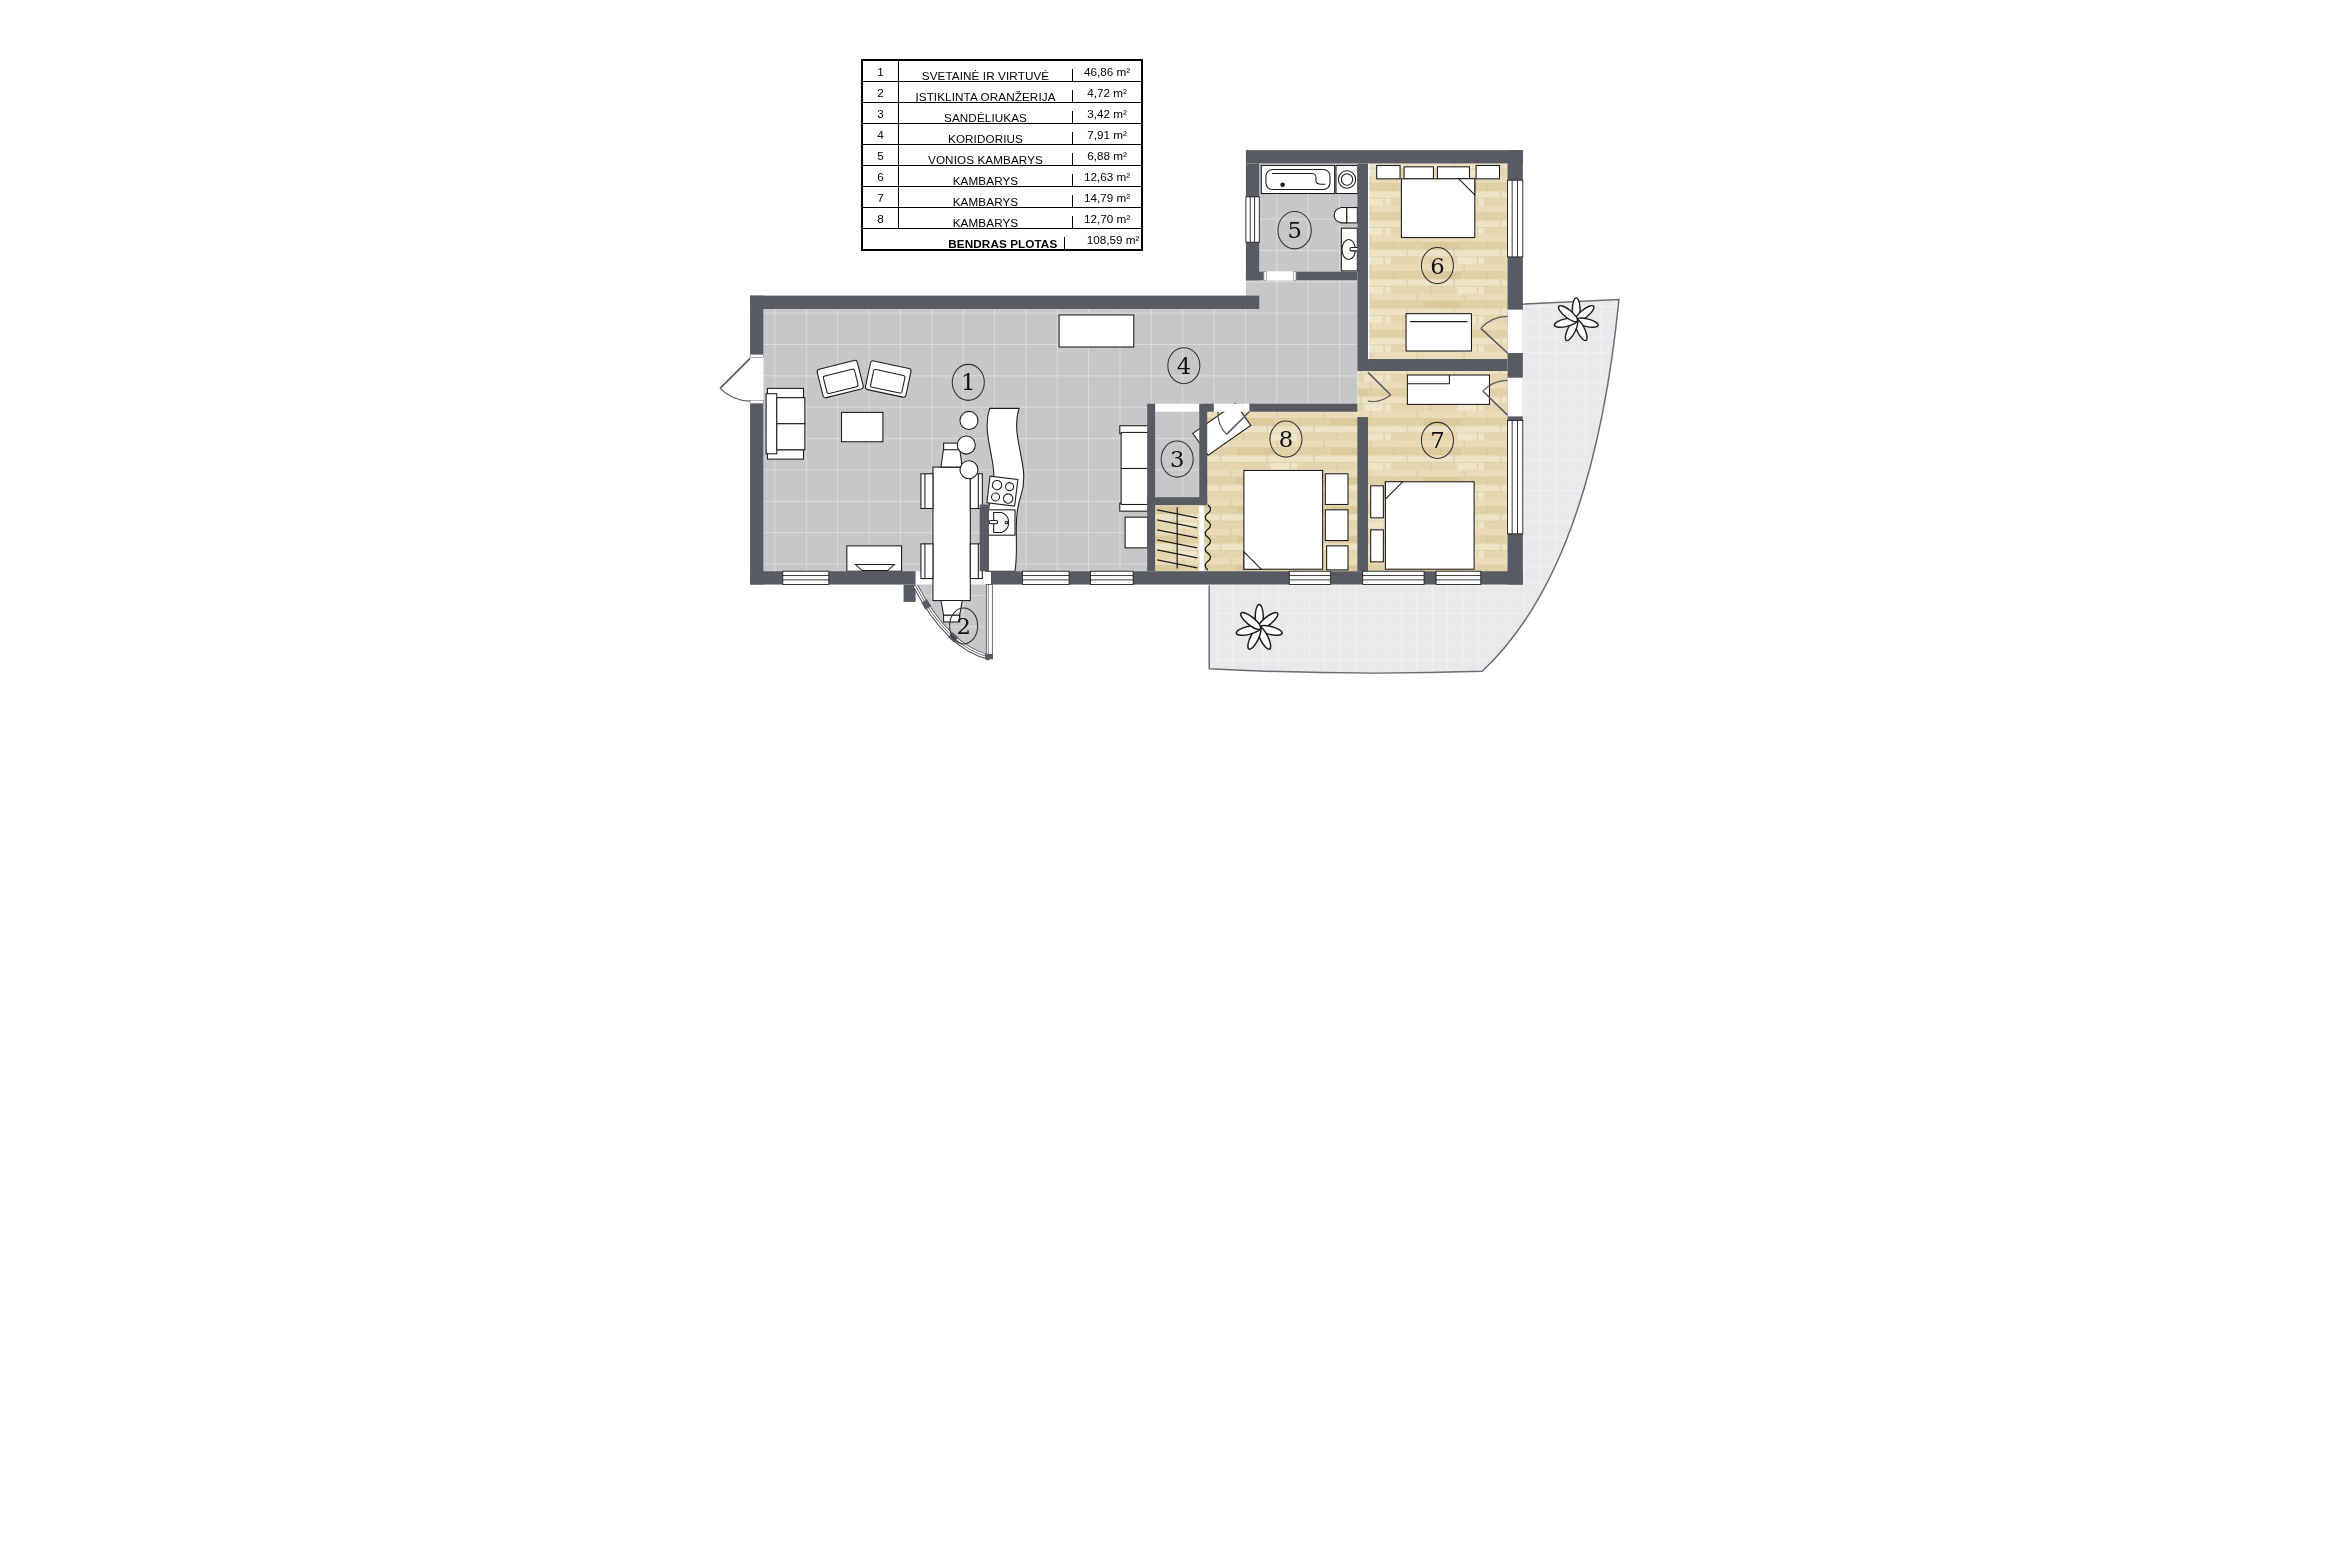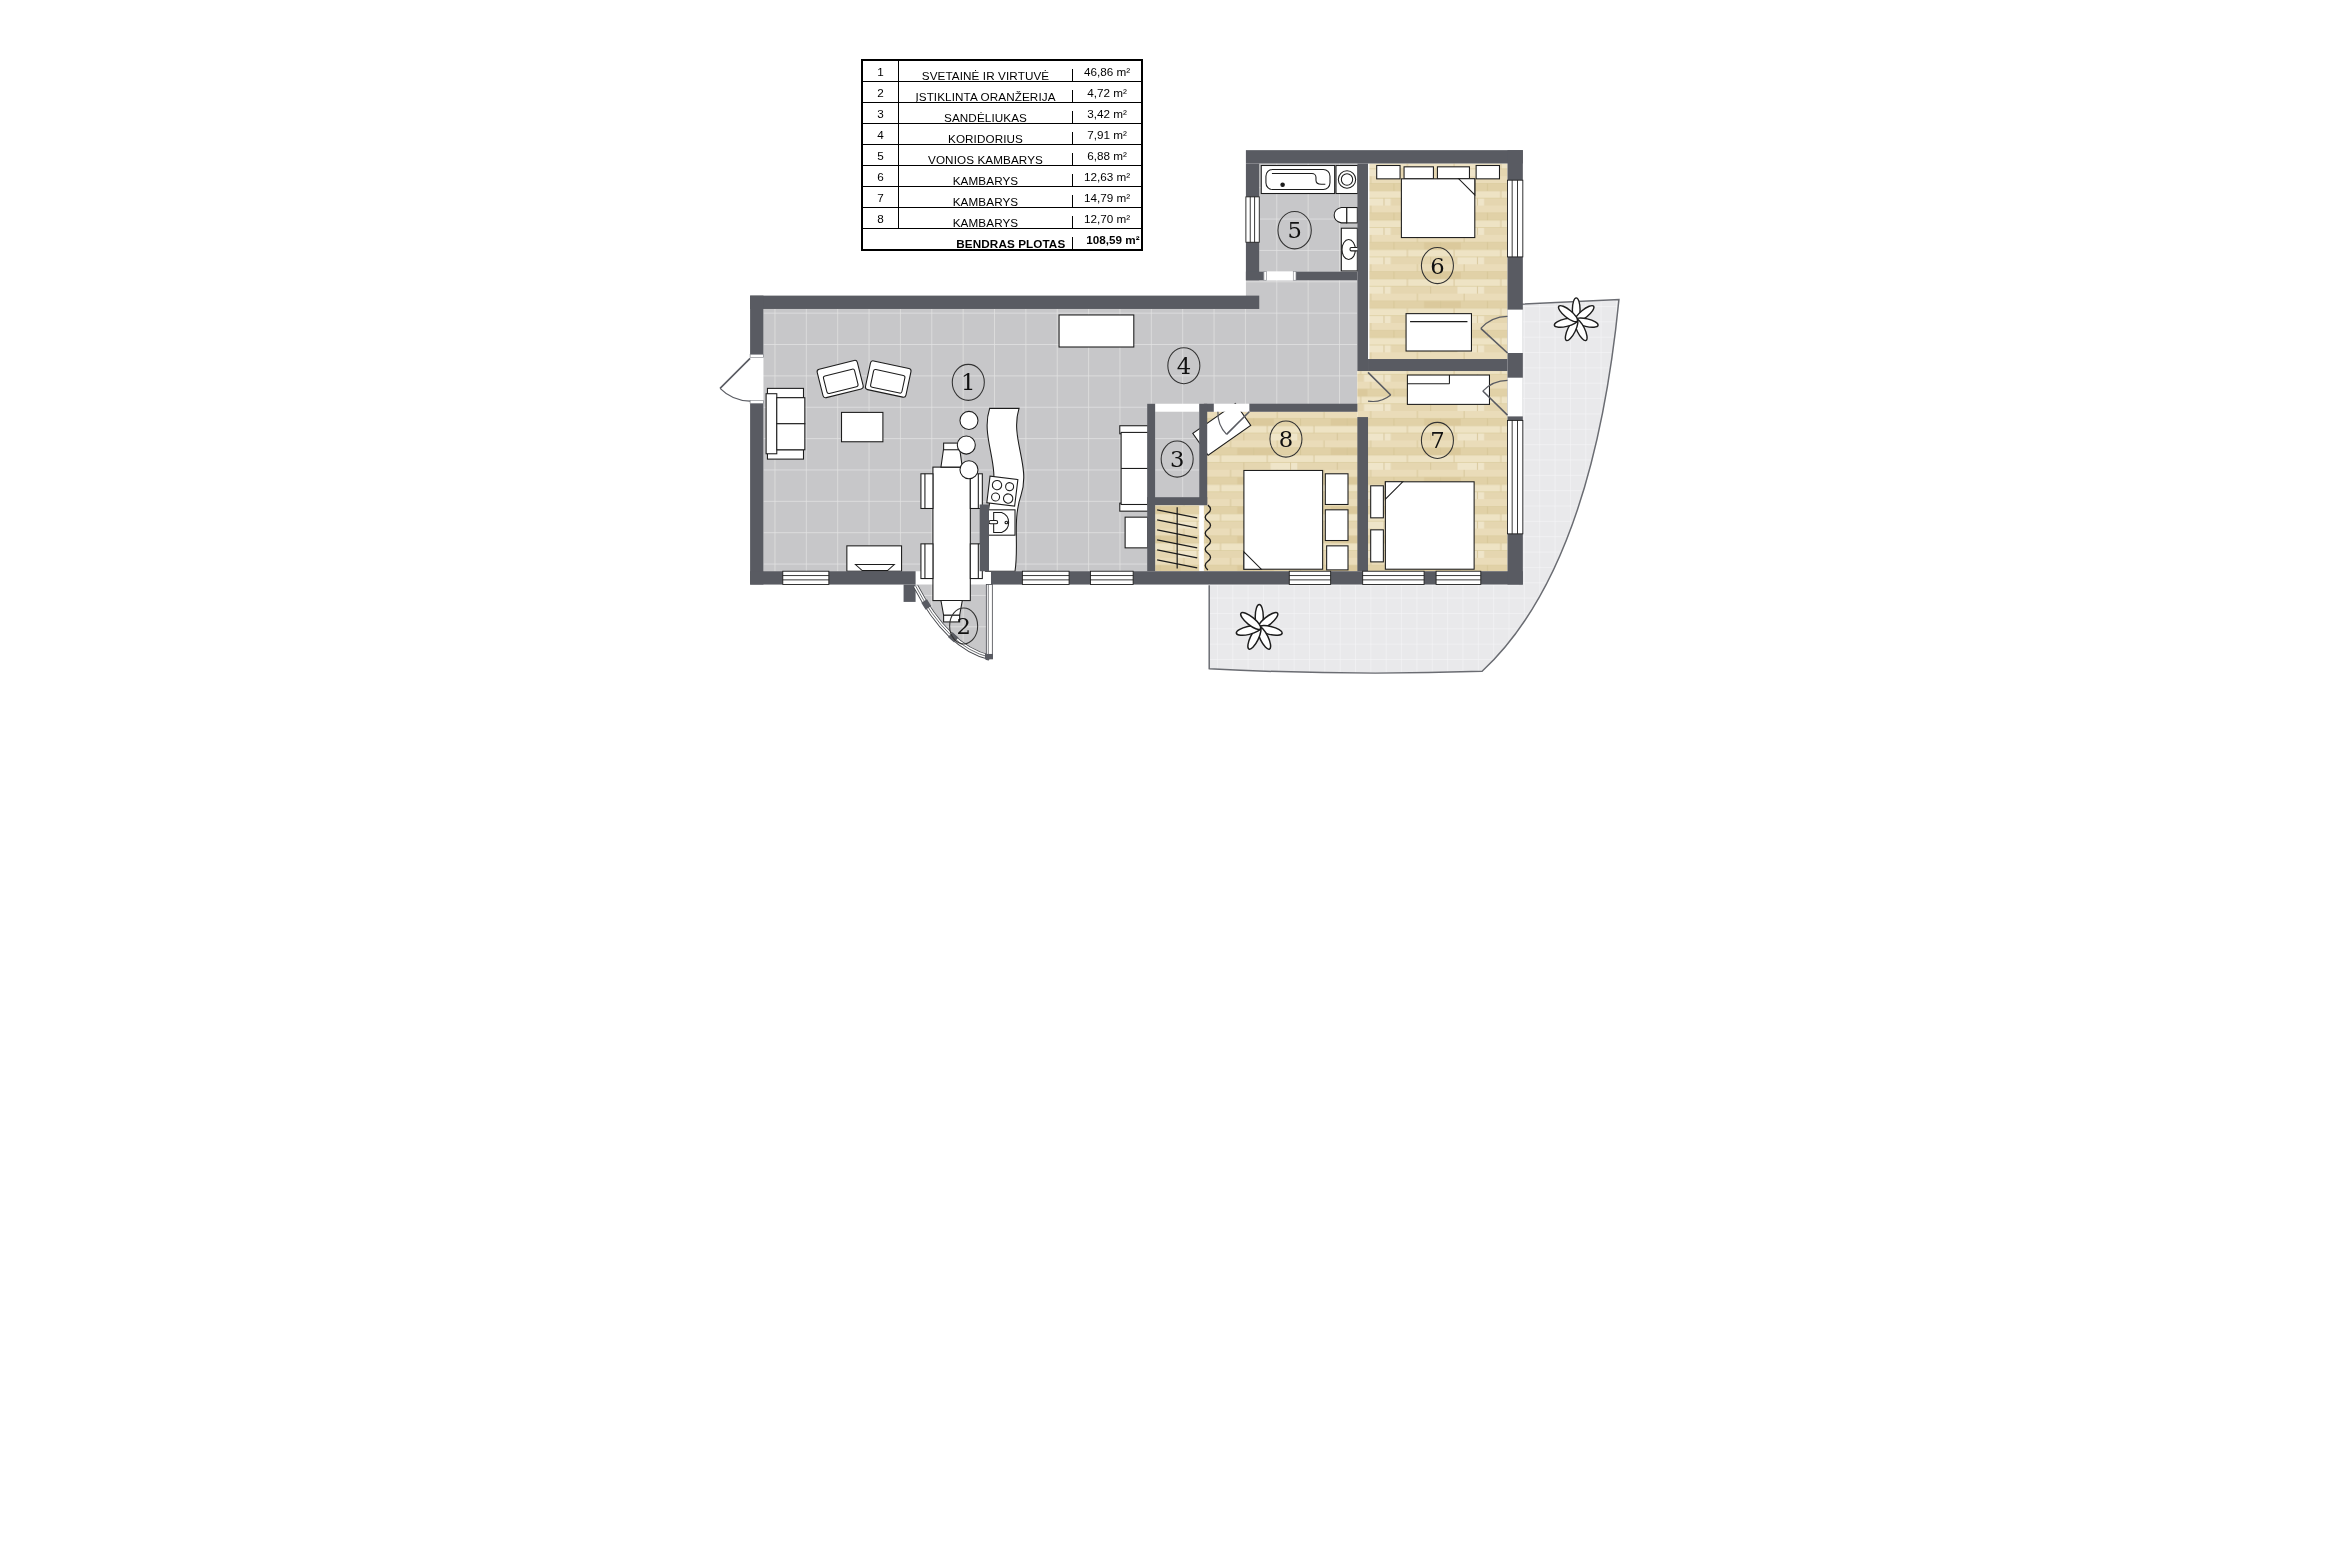--- a/index.html
+++ b/index.html
@@ -5,28 +5,28 @@
   html,body{margin:0;padding:0;background:#fff;}
   body{font-family:"Liberation Sans",sans-serif;}
   #stage{position:relative;width:1041px;height:694px;margin:0 auto;background:#fff;overflow:hidden;}
   #plan-svg{position:absolute;left:0;top:0;}
   
   #legend{
     position:absolute;left:211px;top:59px;width:278px;
     border:2px solid #000;background:#fff;z-index:5;
   }
   .lg-row{display:grid;grid-template-columns:36px 1fr 68px;border-bottom:1.3px solid #000;height:20px;}
-  .lg-row:last-child{border-bottom:none;}
+  .lg-row:last-child{border-bottom:none;gap:8px;}
   .lg-row.total{grid-template-columns:1fr 68px;}
   .lg-cell{display:flex;align-items:center;justify-content:center;font-size:11.7px;color:#000;
            border-right:1.3px solid #000;white-space:nowrap;overflow:hidden;}
   .lg-cell:last-child{border-right:none;}
   .lg-cell.name{letter-spacing:0.1px;margin-top:8px;}
   .total .lg-cell.name{justify-content:flex-end;padding-right:6.7px;font-weight:bold;}
-  .total .lg-cell.area{font-weight:bold;margin-left:12px;}
+  .total .lg-cell.area{font-weight:normal;margin-left:12px;}
 </style>
 </head>
 <body>
 
 <div id="stage">
 
   <div id="legend">
     <div class="lg-row">
       <div class="lg-cell num">1</div>
       <div class="lg-cell name">SVETAINĖ IR VIRTUVĖ</div>

